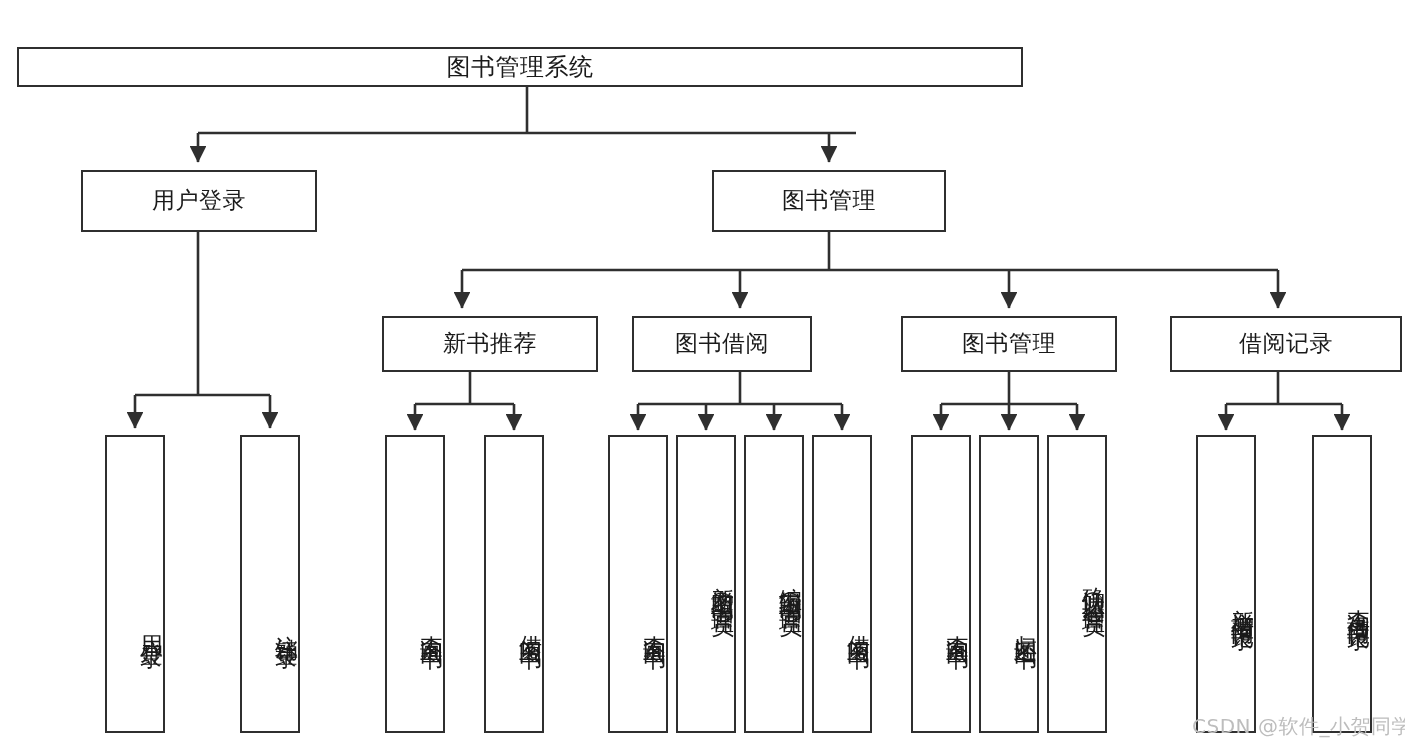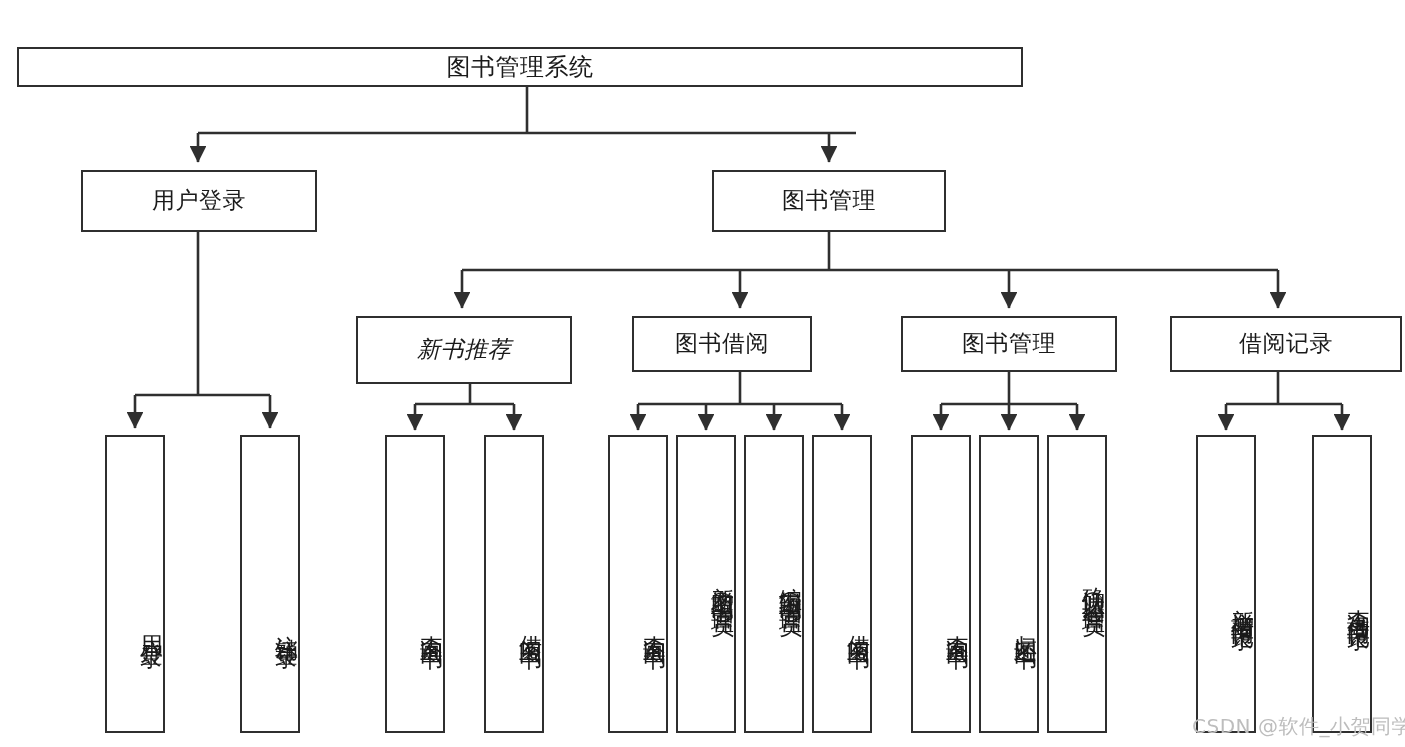--- a/index.html
+++ b/index.html
@@ -119,21 +119,21 @@
       <path d="M 1226 404 L 1226 430" marker-end="url(#arrow)"></path>
       <path d="M 1342 404 L 1342 430" marker-end="url(#arrow)"></path>
     </g>
   </svg>
 
   <div class="node horiz root" style="left:17px; top:6px; width:1006px; height:40px;margin-top:41px;">图书管理系统</div>
 
   <div class="node horiz" style="left:81px; top:170px; width:236px; height:62px;">用户登录</div>
   <div class="node horiz" style="left:712px; top:170px; width:234px; height:62px;">图书管理</div>
 
-  <div class="node horiz" style="left:356px; top:316px; width:216px; height:68px;font-style:italic;">新书推荐</div>
+  <div class="node horiz" style="left:382px; top:316px; width:216px; height:56px;">新书推荐</div>
   <div class="node horiz" style="left:632px; top:316px; width:180px; height:56px;">图书借阅</div>
   <div class="node horiz" style="left:901px; top:316px; width:216px; height:56px;">图书管理</div>
   <div class="node horiz" style="left:1170px; top:316px; width:232px; height:56px;">借阅记录</div>
 
   <div class="node vert" style="left:105px; top:435px; width:60px; height:298px; padding-top:82px;">用户登录</div>
   <div class="node vert" style="left:240px; top:435px; width:60px; height:298px; padding-top:82px;">注销登录</div>
 
   <div class="node vert" style="left:385px; top:435px; width:60px; height:298px; padding-top:82px;">查询图书</div>
   <div class="node vert" style="left:484px; top:435px; width:60px; height:298px; padding-top:82px;">借阅图书</div>
 

